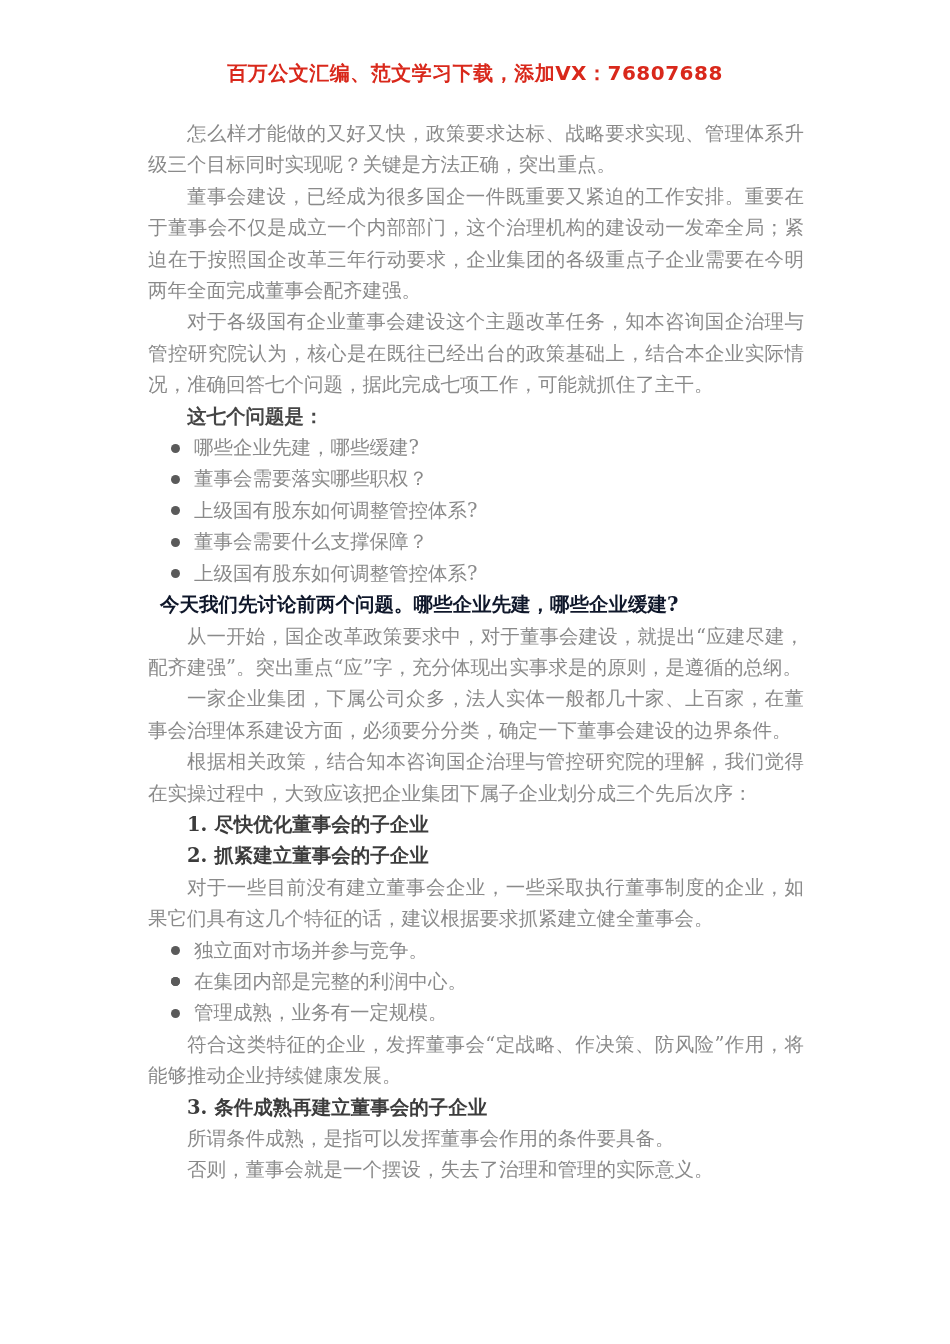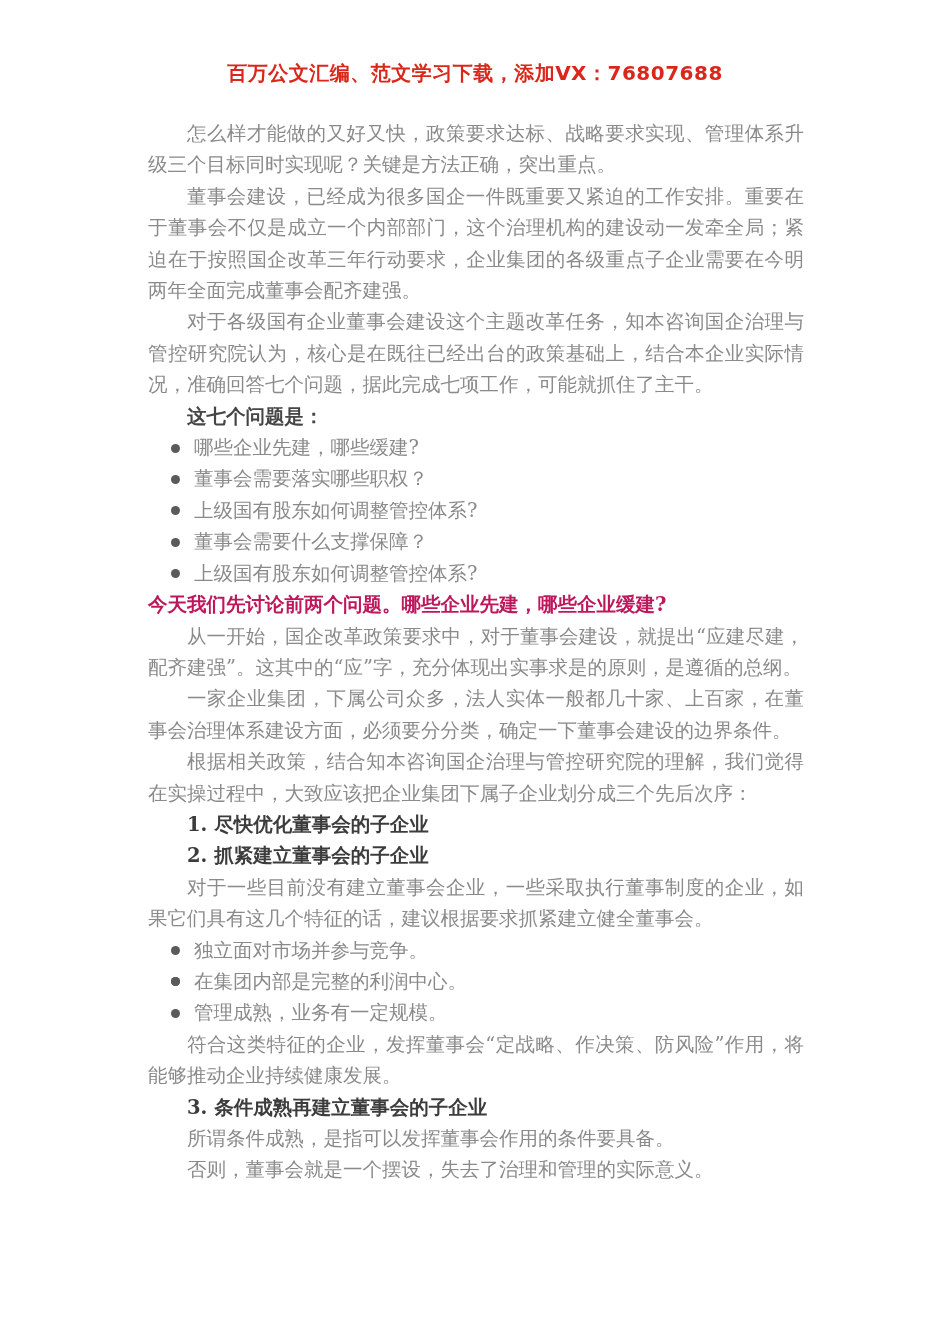--- a/index.html
+++ b/index.html
@@ -44,22 +44,23 @@
     line-height: 31.4px;
     text-align: justify;
     text-justify: inter-ideograph;
     font-family: "DejaVu Serif", "Liberation Serif", serif;
   }
   p.indent {
     text-indent: 2em;
   }
   p.bold {
     font-weight: bold;
-    color: #be185d;
+    color: #0f172a;
     text-indent: 0;
+    margin-left: 12px;
   }
   p.bold-indent {
     font-weight: bold;
     color: #454545;
     text-indent: 2em;
   }
   p.num-head {
     font-weight: bold;
     color: #3c3c3c;
     text-indent: 2em;
@@ -107,21 +108,21 @@
 
     <ul class="bullets">
       <li><span class="dot"></span><span>哪些企业先建，哪些缓建?</span></li>
       <li><span class="dot"></span><span>董事会需要落实哪些职权？</span></li>
       <li><span class="dot"></span><span>上级国有股东如何调整管控体系?</span></li>
       <li><span class="dot"></span><span>董事会需要什么支撑保障？</span></li>
       <li><span class="dot"></span><span>上级国有股东如何调整管控体系?</span></li>
     </ul>
 
     <p class="bold">今天我们先讨论前两个问题。哪些企业先建，哪些企业缓建?</p>
-    <p class="indent">从一开始，国企改革政策要求中，对于董事会建设，就提出“应建尽建，配齐建强”。这其中的“应”字，充分体现出实事求是的原则，是遵循的总纲。</p>
+    <p class="indent">从一开始，国企改革政策要求中，对于董事会建设，就提出“应建尽建，配齐建强”。突出重点“应”字，充分体现出实事求是的原则，是遵循的总纲。</p>
     <p class="indent">一家企业集团，下属公司众多，法人实体一般都几十家、上百家，在董事会治理体系建设方面，必须要分分类，确定一下董事会建设的边界条件。</p>
     <p class="indent">根据相关政策，结合知本咨询国企治理与管控研究院的理解，我们觉得在实操过程中，大致应该把企业集团下属子企业划分成三个先后次序：</p>
     <p class="num-head">1. 尽快优化董事会的子企业</p>
     <p class="num-head">2. 抓紧建立董事会的子企业</p>
     <p class="indent">对于一些目前没有建立董事会企业，一些采取执行董事制度的企业，如果它们具有这几个特征的话，建议根据要求抓紧建立健全董事会。</p>
 
     <ul class="bullets">
       <li><span class="dot"></span><span>独立面对市场并参与竞争。</span></li>
       <li><span class="dot"></span></li>
       <li><span class="dot"></span><span>在集团内部是完整的利润中心。</span></li>

